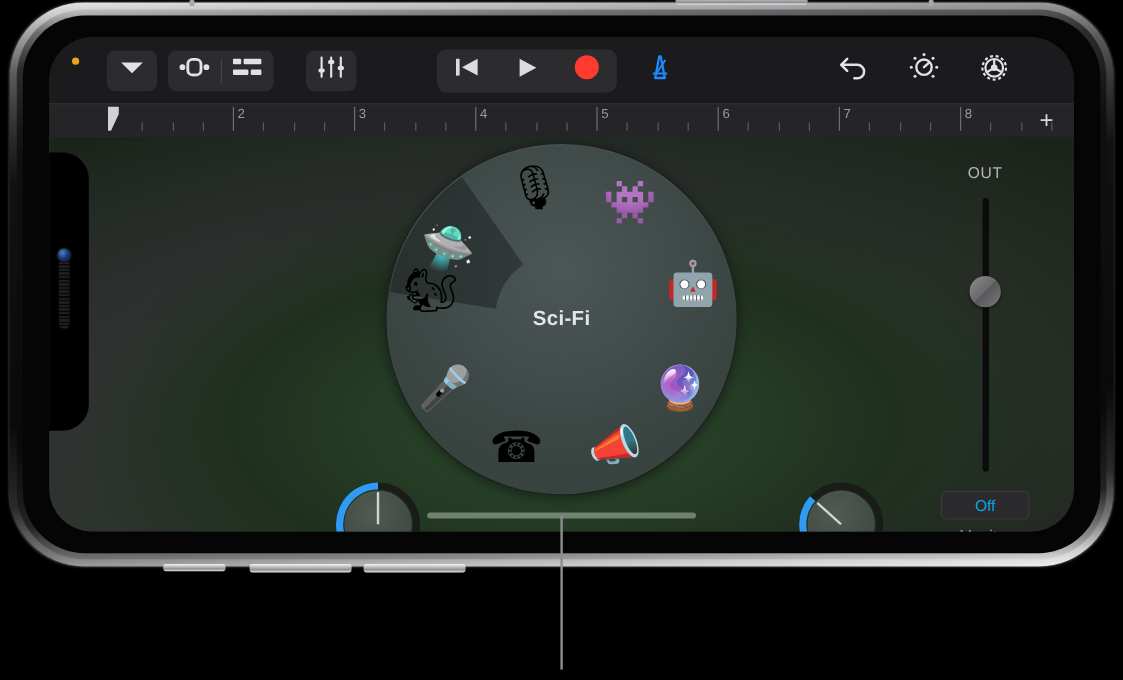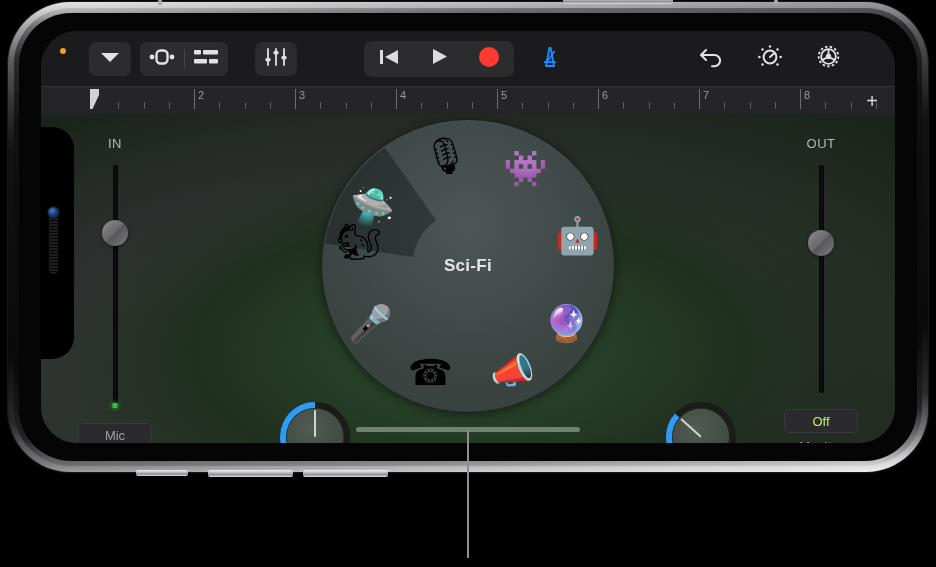--- a/index.html
+++ b/index.html
@@ -142,21 +142,21 @@
     width:5px; height:5px; border-radius:1px; background:#35c23a;
     box-shadow:0 0 4px #35c23a;
   }
   .pill{
     margin:0 auto; width:74px; height:24px; border-radius:5px;
     background:#2b2b2d; border:1px solid #3a3a3c;
     display:flex; align-items:center; justify-content:center;
     font-size:13px; cursor:pointer;
   }
   .pill.gray{ color:#a0a0a2; }
-  .pill.blue{ color:#bef264; }
+  .pill.blue{ color:#0ea5e9; }
   .strip .sub{ margin-top:6px; font-size:13px; color:#a8a8aa; }
 
   
   .wheel{
     position:absolute; left:50%; top:5px; transform:translateX(-50%);
     width:294px; height:294px; border-radius:50%;
     background:radial-gradient(circle at 50% 36%, #4c5655 0%, #3f4a49 44%, #39433f 70%, #36403c 100%);
     border:1px solid #1d201e;
     box-shadow:0 2px 10px rgba(0,0,0,.45), inset 0 1px 1px rgba(255,255,255,.05);
   }
@@ -401,29 +401,20 @@
                   <div class="tick" style="left: 685.75px;"></div>
                   <div class="tick" style="left: 736.25px;"></div>
                   <div class="tick" style="left: 761.5px;"></div>
                   <div class="tick" style="left: 786.75px;"></div>
                 </div>
               <div class="plus-btn">+</div>
             </div>
 
             <div class="body">
 
-              <div class="strip left">
-                <div class="cap">IN</div>
-                <div class="slider-track" id="in-track" style="height:242px">
-                  <div class="slider-thumb" id="in-thumb" style="top: 67.76px;"></div>
-                  <div class="green-led" style="bottom:-1px"></div>
-                </div>
-                <div class="pill gray" style="margin-top:16px">Mic</div>
-
-              </div>
 
               <div class="strip right">
                 <div class="cap">OUT</div>
                 <div class="slider-track" id="out-track" style="height:228px">
                   <div class="slider-thumb" id="out-thumb" style="top: 77.52px;"></div>
                 </div>
                 <div class="pill blue" style="margin-top:16px">Off</div>
                 <div class="sub">Monitor</div>
               </div>
 

